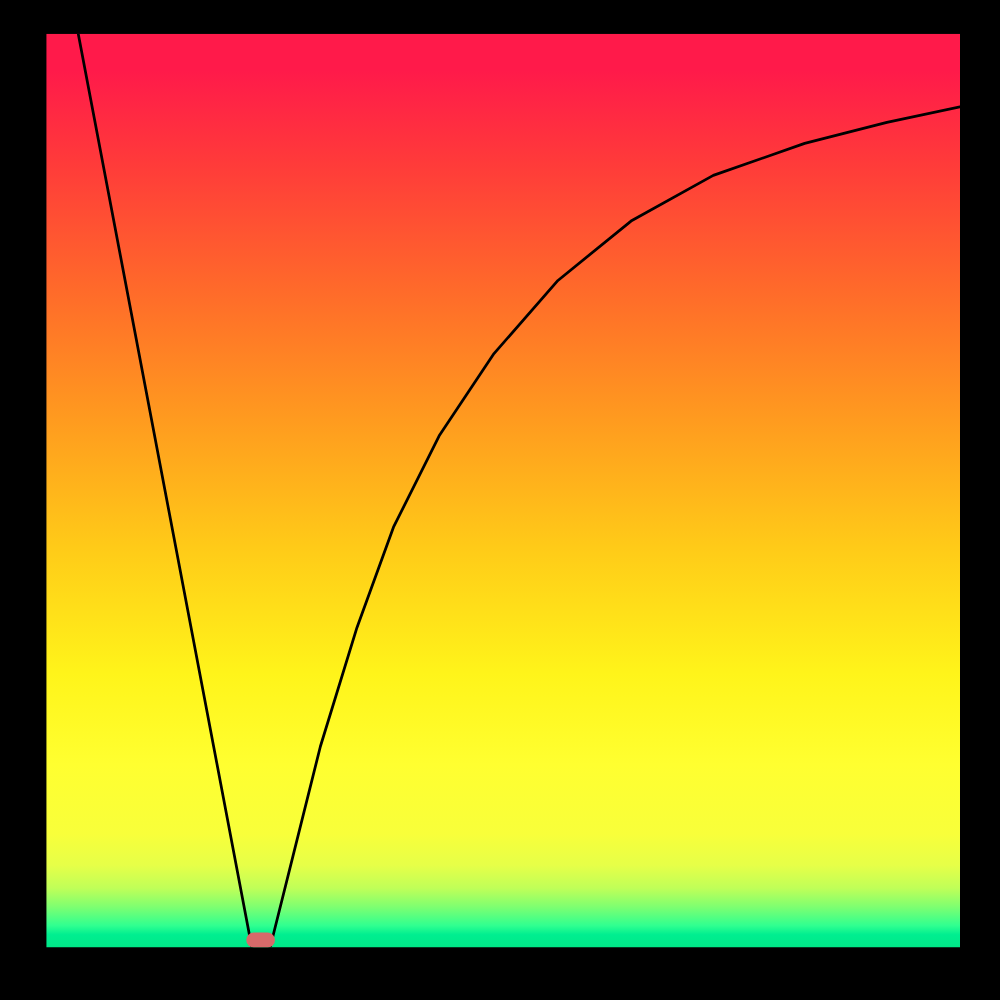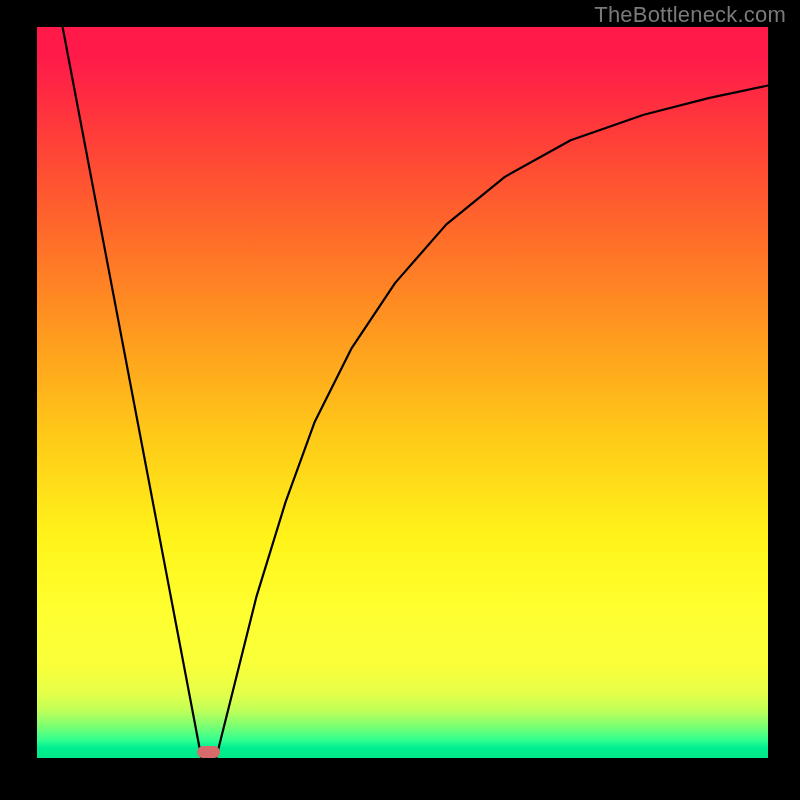--- a/index.html
+++ b/index.html
@@ -67,21 +67,20 @@
     inset: 0;
     width: 100%;
     height: 100%;
     z-index: 4;
   }
 </style>
 </head>
 <body>
 
 <div class="container">
-  <div class="watermark">TheBottleneck.com</div>
 
   <div class="plot-area">
     <div class="gradient-bg"></div>
     <svg class="curve" viewBox="0 0 731 731" preserveAspectRatio="none">
       <path id="curve-path" fill="none" stroke="#000000" stroke-width="2.2" stroke-linecap="round" stroke-linejoin="round" d="M 25.59 0.00 L 164.47 731.00 M 179.09 731.00 L 197.37 657.90 L 219.30 570.18 L 248.54 475.15 L 277.78 394.74 L 314.33 321.64 L 358.19 255.85 L 409.36 197.37 L 467.84 149.86 L 533.63 113.31 L 606.73 87.72 L 672.52 70.91 L 731.00 58.48"></path>
     </svg>
     <div id="marker" class="marker" style="left: 160.454px; top: 719.304px; width: 22.661px; height: 11.696px;"></div>
   </div>
 </div>
 

